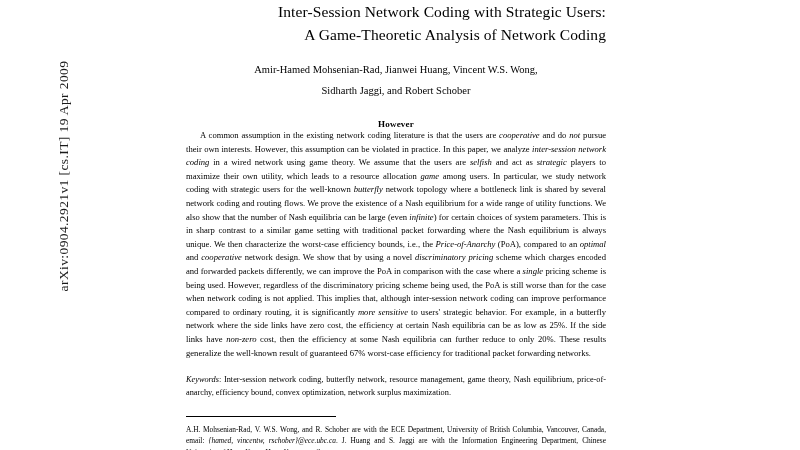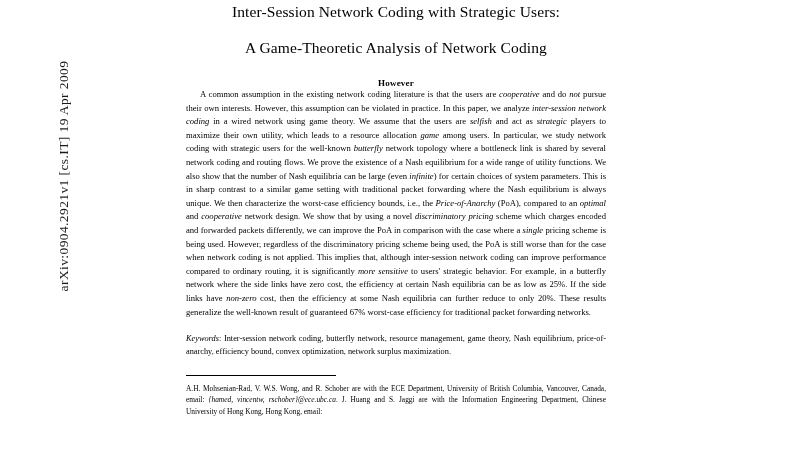--- a/index.html
+++ b/index.html
@@ -38,29 +38,29 @@
   }
 
   .content {
     position: absolute;
     left: 186px;
     top: 0px;
     width: 420px;
   }
 
   .title {
-    text-align: center;
+    text-align: right;
     font-size: 15.5px;
     line-height: 20px;
     margin-top: 2px;
     letter-spacing: 0.1px;
   }
   .title .line2 {
     display: block;
-    margin-top: 16px;
+    margin-top: 3px;
   }
 
   .authors {
     text-align: center;
     font-size: 10.5px;
     line-height: 17px;
     margin-top: 16px;
   }
   .authors .a2 {
     display: block;
@@ -117,20 +117,24 @@
 
   <div class="arxiv-stamp">arXiv:0904.2921v1  [cs.IT]  19 Apr 2009</div>
 
   <div class="content">
 
     <div class="title">
       <span>Inter-Session Network Coding with Strategic Users:</span>
       <span class="line2">A Game-Theoretic Analysis of Network Coding</span>
     </div>
 
+    <div class="authors">
+      <span>Amir-Hamed Mohsenian-Rad, Jianwei Huang, Vincent W.S. Wong,</span>
+      <span class="a2">Sidharth Jaggi, and Robert Schober</span>
+    </div>
 
     <div class="abstract-head">However</div>
 
     <div class="abstract-body" id="abstract-body"><span>A common assumption in the existing network coding literature is that the users are </span><i>cooperative</i><span> and do </span><i>not</i><span> pursue their own interests. However, this assumption can be violated in practice. In this paper, we analyze </span><i>inter-session network coding</i><span> in a wired network using game theory. We assume that the users are </span><i>selfish</i><span> and act as </span><i>strategic</i><span> players to maximize their own utility, which leads to a resource allocation </span><i>game</i><span> among users. In particular, we study network coding with strategic users for the well-known </span><i>butterfly</i><span> network topology where a bottleneck link is shared by several network coding and routing flows. We prove the existence of a Nash equilibrium for a wide range of utility functions. We also show that the number of Nash equilibria can be large (even </span><i>infinite</i><span>) for certain choices of system parameters. This is in sharp contrast to a similar game setting with traditional packet forwarding where the Nash equilibrium is always unique. We then characterize the worst-case efficiency bounds, i.e., the </span><i>Price-of-Anarchy</i><span> (PoA), compared to an </span><i>optimal</i><span> and </span><i>cooperative</i><span> network design. We show that by using a novel </span><i>discriminatory pricing</i><span> scheme which charges encoded and forwarded packets differently, we can improve the PoA in comparison with the case where a </span><i>single</i><span> pricing scheme is being used. However, regardless of the discriminatory pricing scheme being used, the PoA is still worse than for the case when network coding is not applied. This implies that, although inter-session network coding can improve performance compared to ordinary routing, it is significantly </span><i>more sensitive</i><span> to users' strategic behavior. For example, in a butterfly network where the side links have zero cost, the efficiency at certain Nash equilibria can be as low as 25%. If the side links have </span><i>non-zero</i><span> cost, then the efficiency at some Nash equilibria can further reduce to only 20%. These results generalize the well-known result of guaranteed 67% worst-case efficiency for traditional packet forwarding networks.</span></div>
 
     <div class="keywords">
       <span class="kw-label">Keywords</span><span>: Inter-session network coding, butterfly network, resource management, game theory, Nash equilibrium, price-of-anarchy, efficiency bound, convex optimization, network surplus maximization.</span>
     </div>
 
     <div class="footnote-rule"></div>

